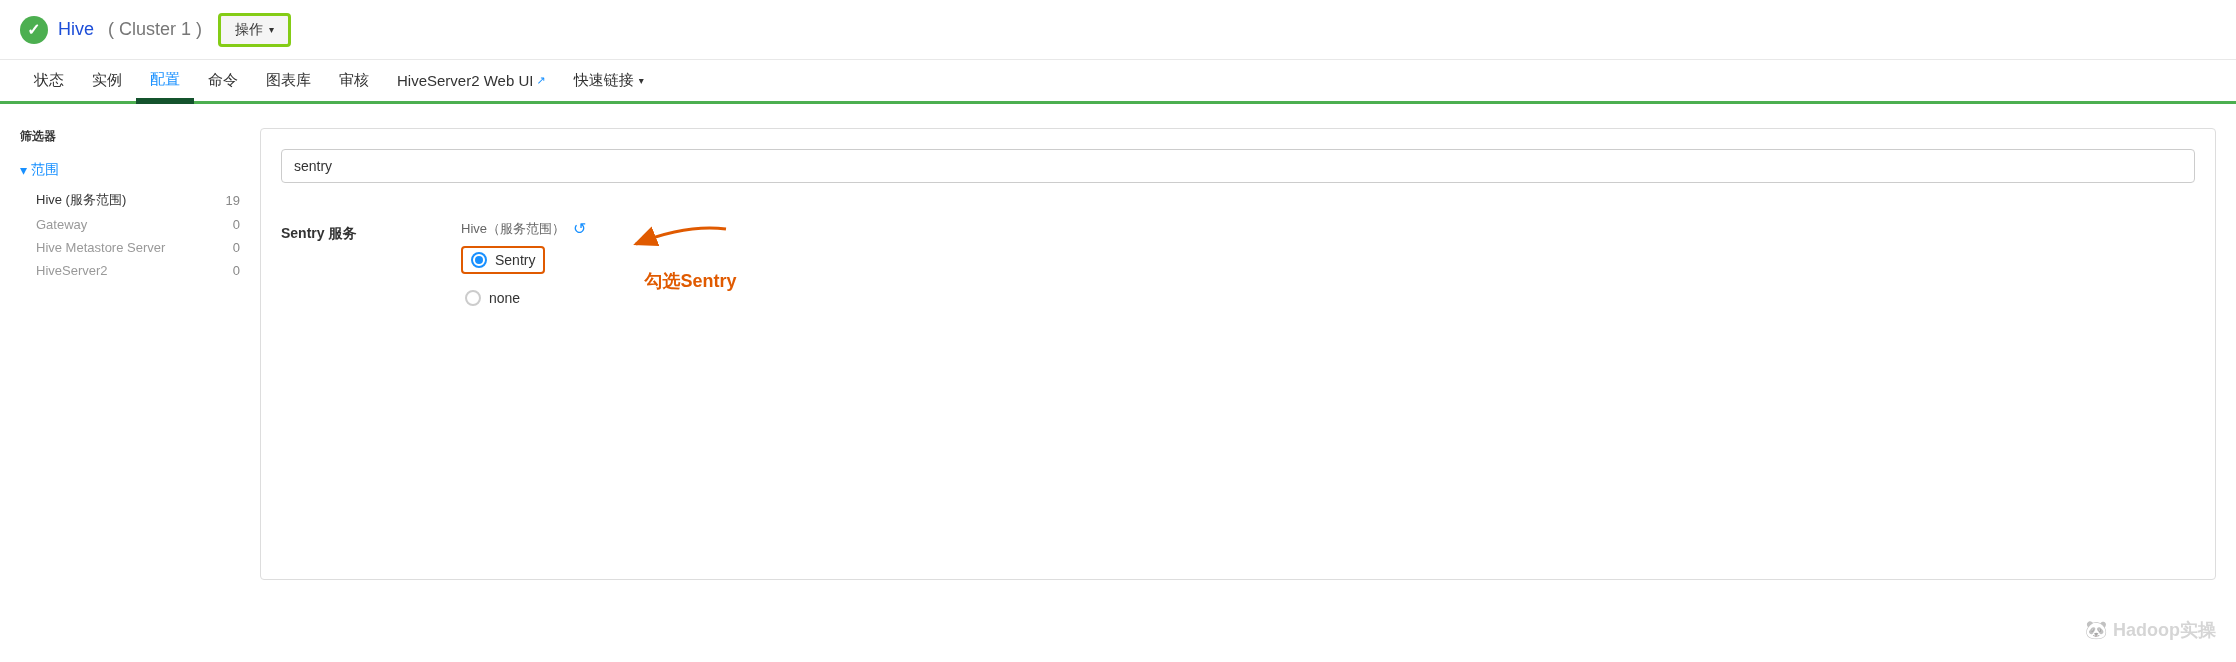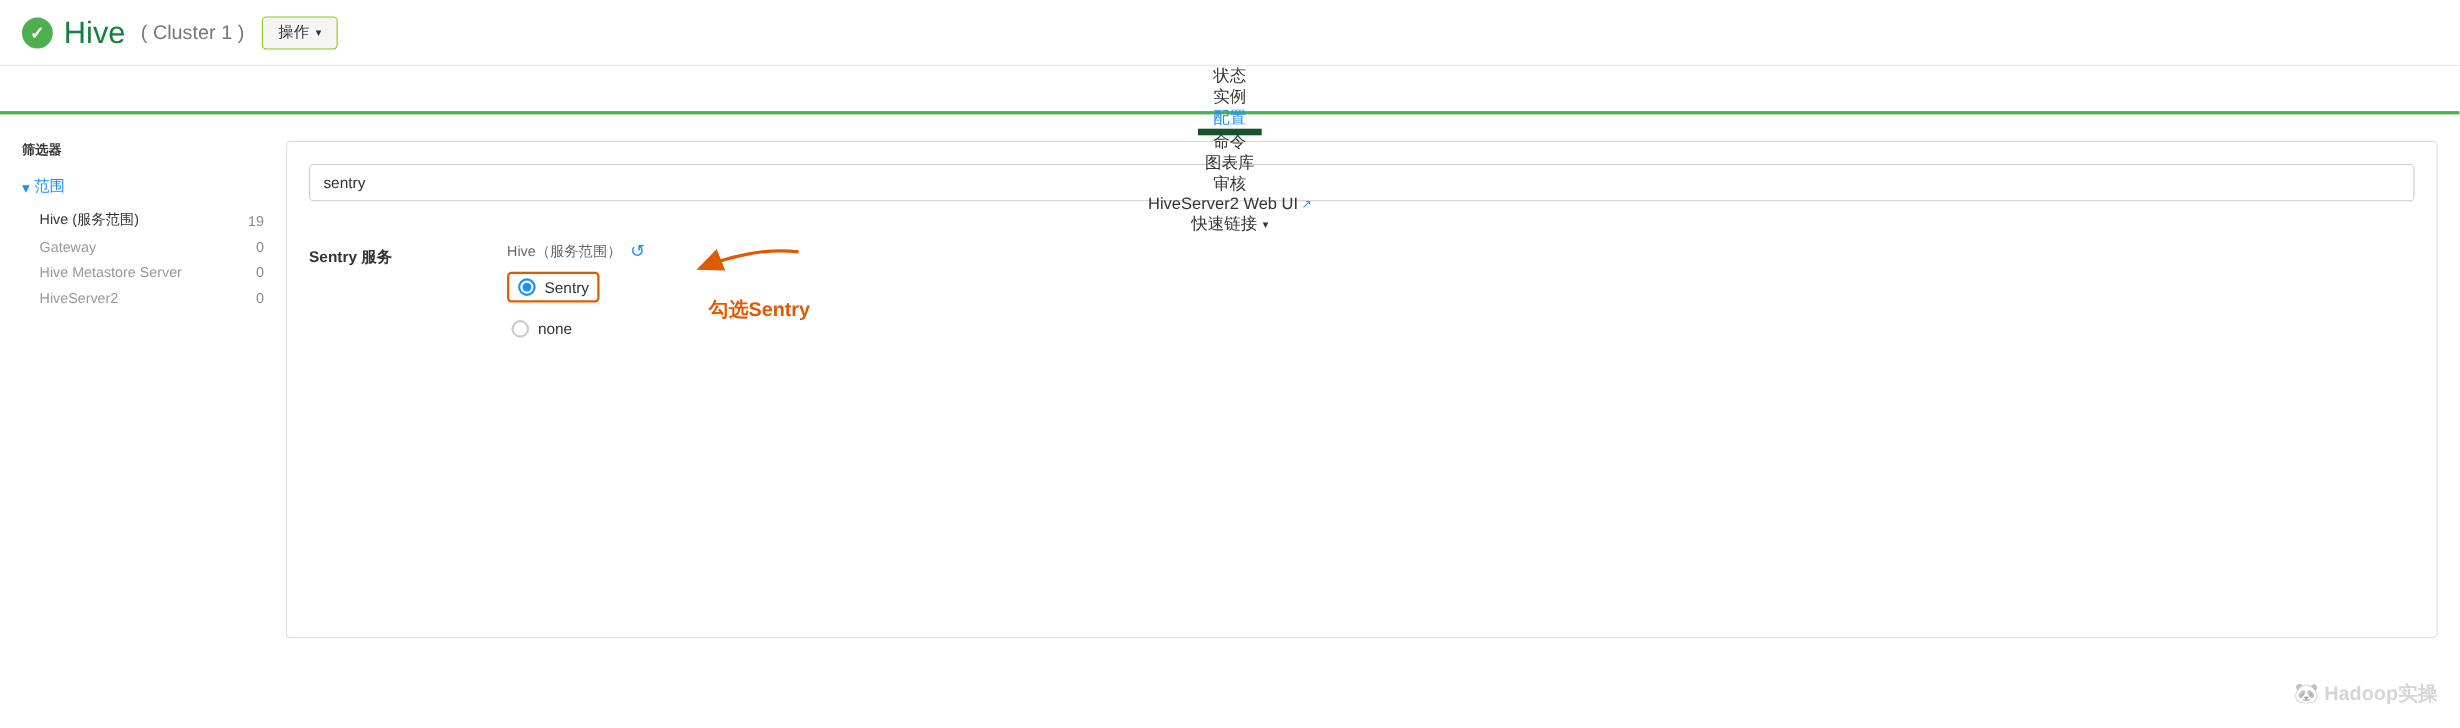--- a/index.html
+++ b/index.html
@@ -22,52 +22,51 @@
       margin-right: 10px;
       flex-shrink: 0;
     }
     .header-check::after {
       content: '✓';
       color: #fff;
       font-size: 16px;
       font-weight: bold;
     }
     .header-title {
-      font-size: 28px;
+      font-size: 18px;
       font-weight: 500;
-      color: #15803d;
+      color: #1d4ed8;
       margin-right: 14px;
     }
     .header-subtitle {
       font-size: 18px;
       color: #777;
       margin-right: 16px;
       text-align: right;
     }
     .ops-btn {
       display: flex; align-items: center;
       padding: 5px 14px;
-      border: 1px solid #84cc16;
+      border: 3px solid #84cc16;
       border-radius: 4px;
       background: #f5f5f5;
       cursor: pointer;
       font-size: 14px;
       color: #333;
     }
     .ops-btn .arrow { margin-left: 6px; font-size: 10px; }
 
     
     .nav-bar {
       display: flex;
       align-items: center;
       padding: 0 20px;
       background: #fff;
       border-bottom: 3px solid #4caf50;
       height: 44px;
-      flex-direction: column;
     }
     .nav-item {
       padding: 0 14px;
       height: 44px;
       display: flex; align-items: center;
       cursor: pointer;
       font-size: 15px;
       color: #333;
       position: relative;
     }

